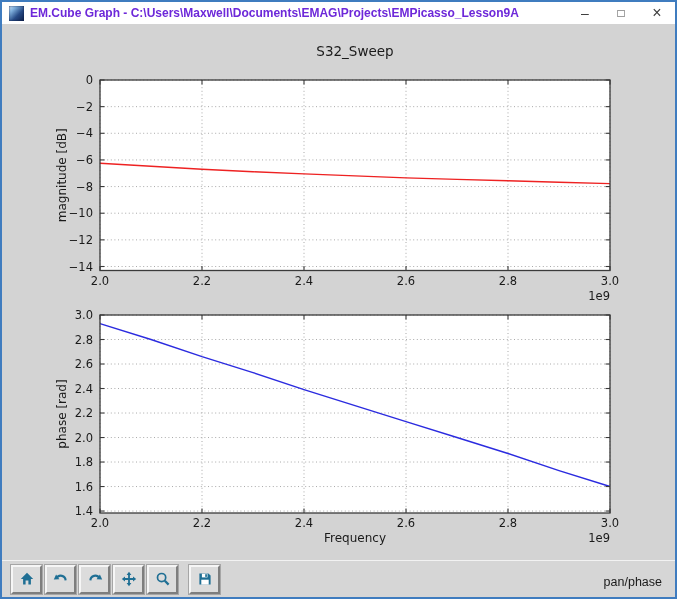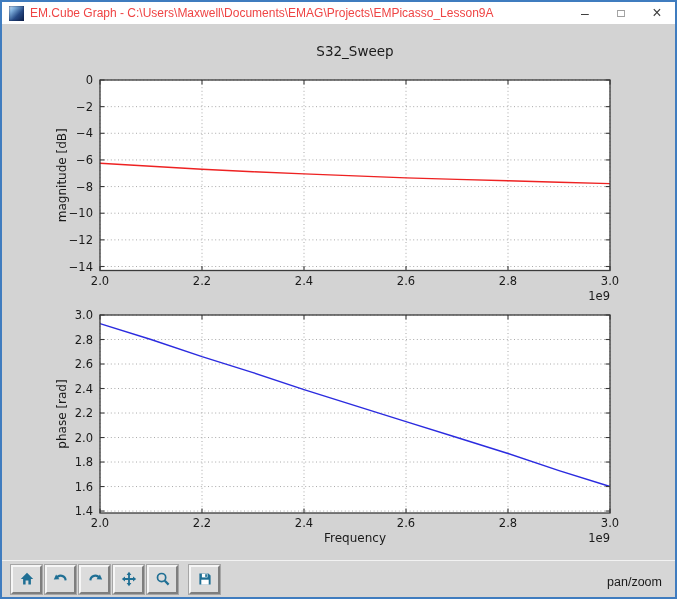--- a/index.html
+++ b/index.html
@@ -11,21 +11,21 @@
   }
   .titlebar{
     height:22px;background:var(--titlebar-bg,#ffffff);
     display:flex;align-items:center;position:relative;
   }
   .app-icon{
     width:15px;height:15px;margin:0 6px 0 7px;flex:0 0 auto;
     background:linear-gradient(135deg,#cfe3f5 0%,#7fb0dd 25%,#274b86 60%,#0c1f4a 100%);
     box-shadow:inset 0 0 2px #0a1840;
   }
-  .title-text{font-size:12px;color:#ef4444;white-space:nowrap;overflow:hidden;}
+  .title-text{font-size:12px;color:#6d28d9;white-space:nowrap;overflow:hidden;font-weight:bold;}
   .win-controls{position:absolute;right:0;top:0;height:100%;display:flex;}
   .win-btn{
     width:36px;height:100%;display:flex;align-items:center;justify-content:center;
     color:#404040;cursor:default;user-select:none;
   }
   .win-btn .glyph-min{font-size:14px;line-height:1;}
   .win-btn .glyph-max{font-size:12px;line-height:1;}
   .win-btn .glyph-close{font-size:16px;line-height:1;}
   #figure{display:block;background:var(--figure-bg,#d3d3d3);}
   #figure text{font-family:"DejaVu Sans","Liberation Sans",sans-serif;fill:#1a1a1a;}
@@ -246,14 +246,14 @@
     </svg>
   </button>
   <button class="tool-btn gap-before">
     <svg width="16" height="16" viewBox="0 0 16 16">
       <path class="ic-f" d="M2.4 2.4 H11.4 L13.6 4.6 V13.6 H2.4 Z"></path>
       <rect class="ic-w" x="4.9" y="2.7" width="5.6" height="3.7"></rect>
       <rect class="ic-f" x="8.2" y="3.2" width="1.7" height="2.7"></rect>
       <rect class="ic-w" x="4.3" y="8.7" width="7.4" height="4.9"></rect>
     </svg>
   </button>
-  <div class="status-text">pan/zoom</div>
+  <div class="status-text">pan/phase</div>
 </div>
 
 </body></html>

